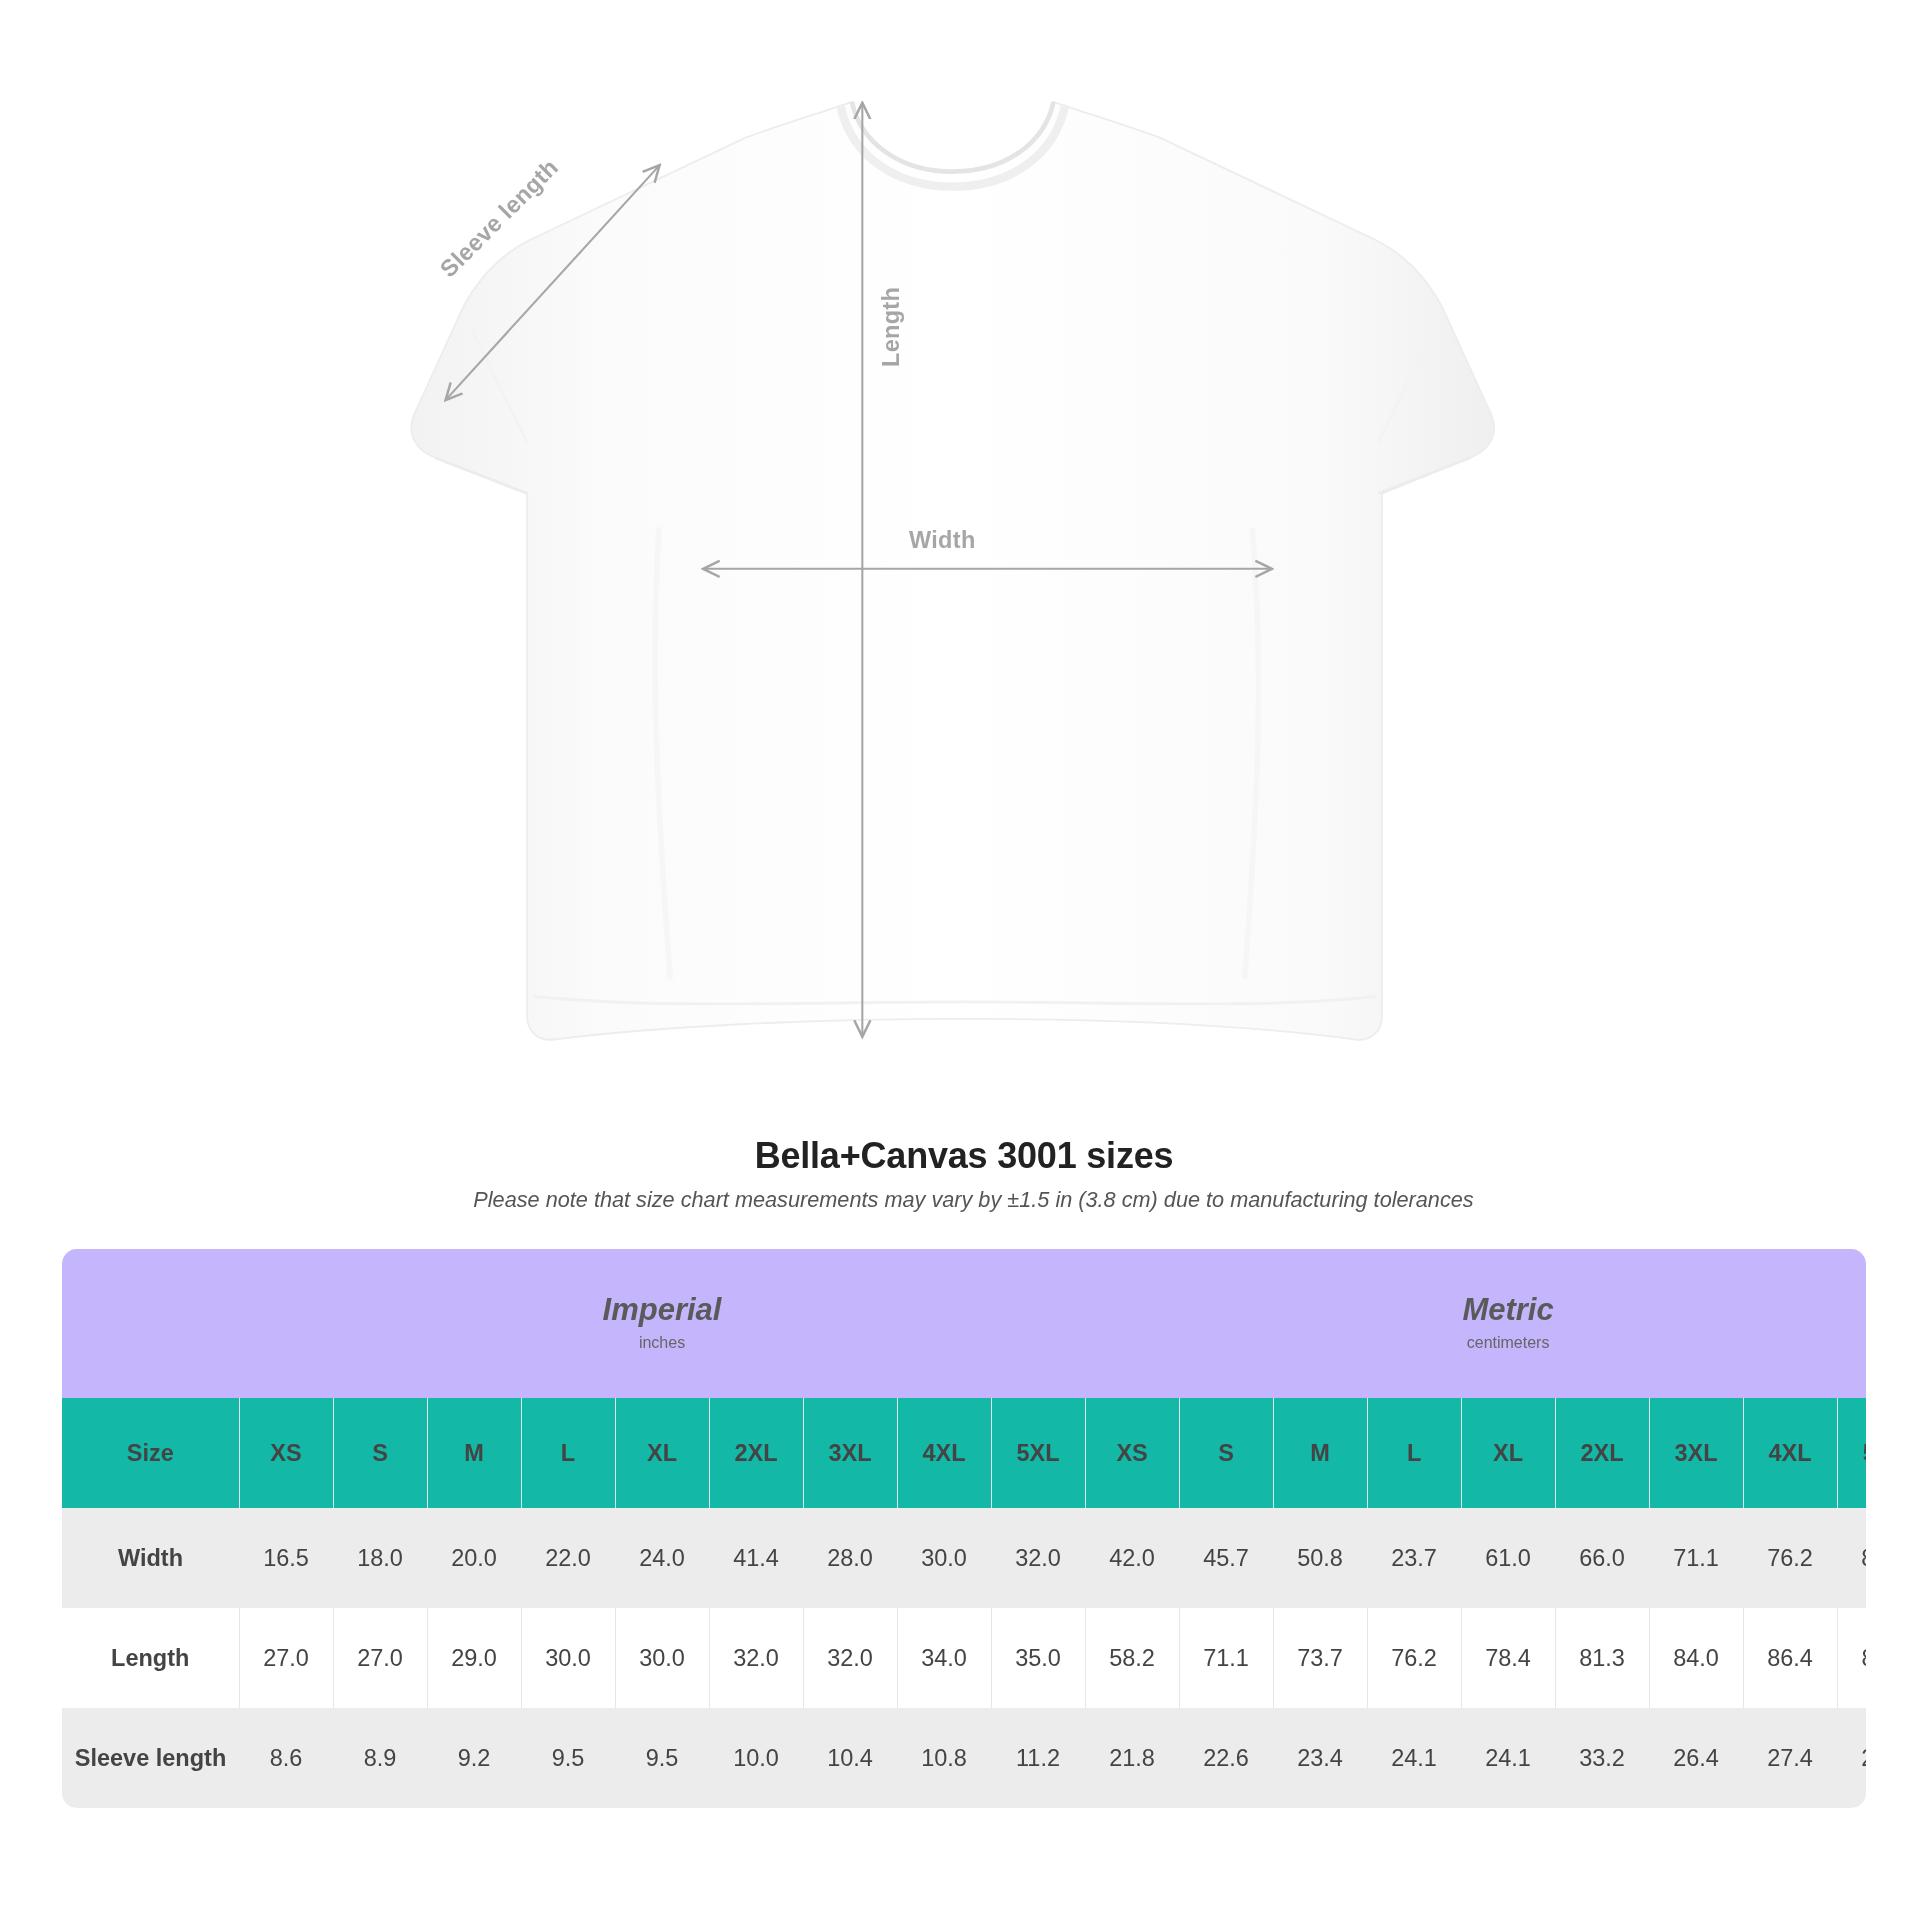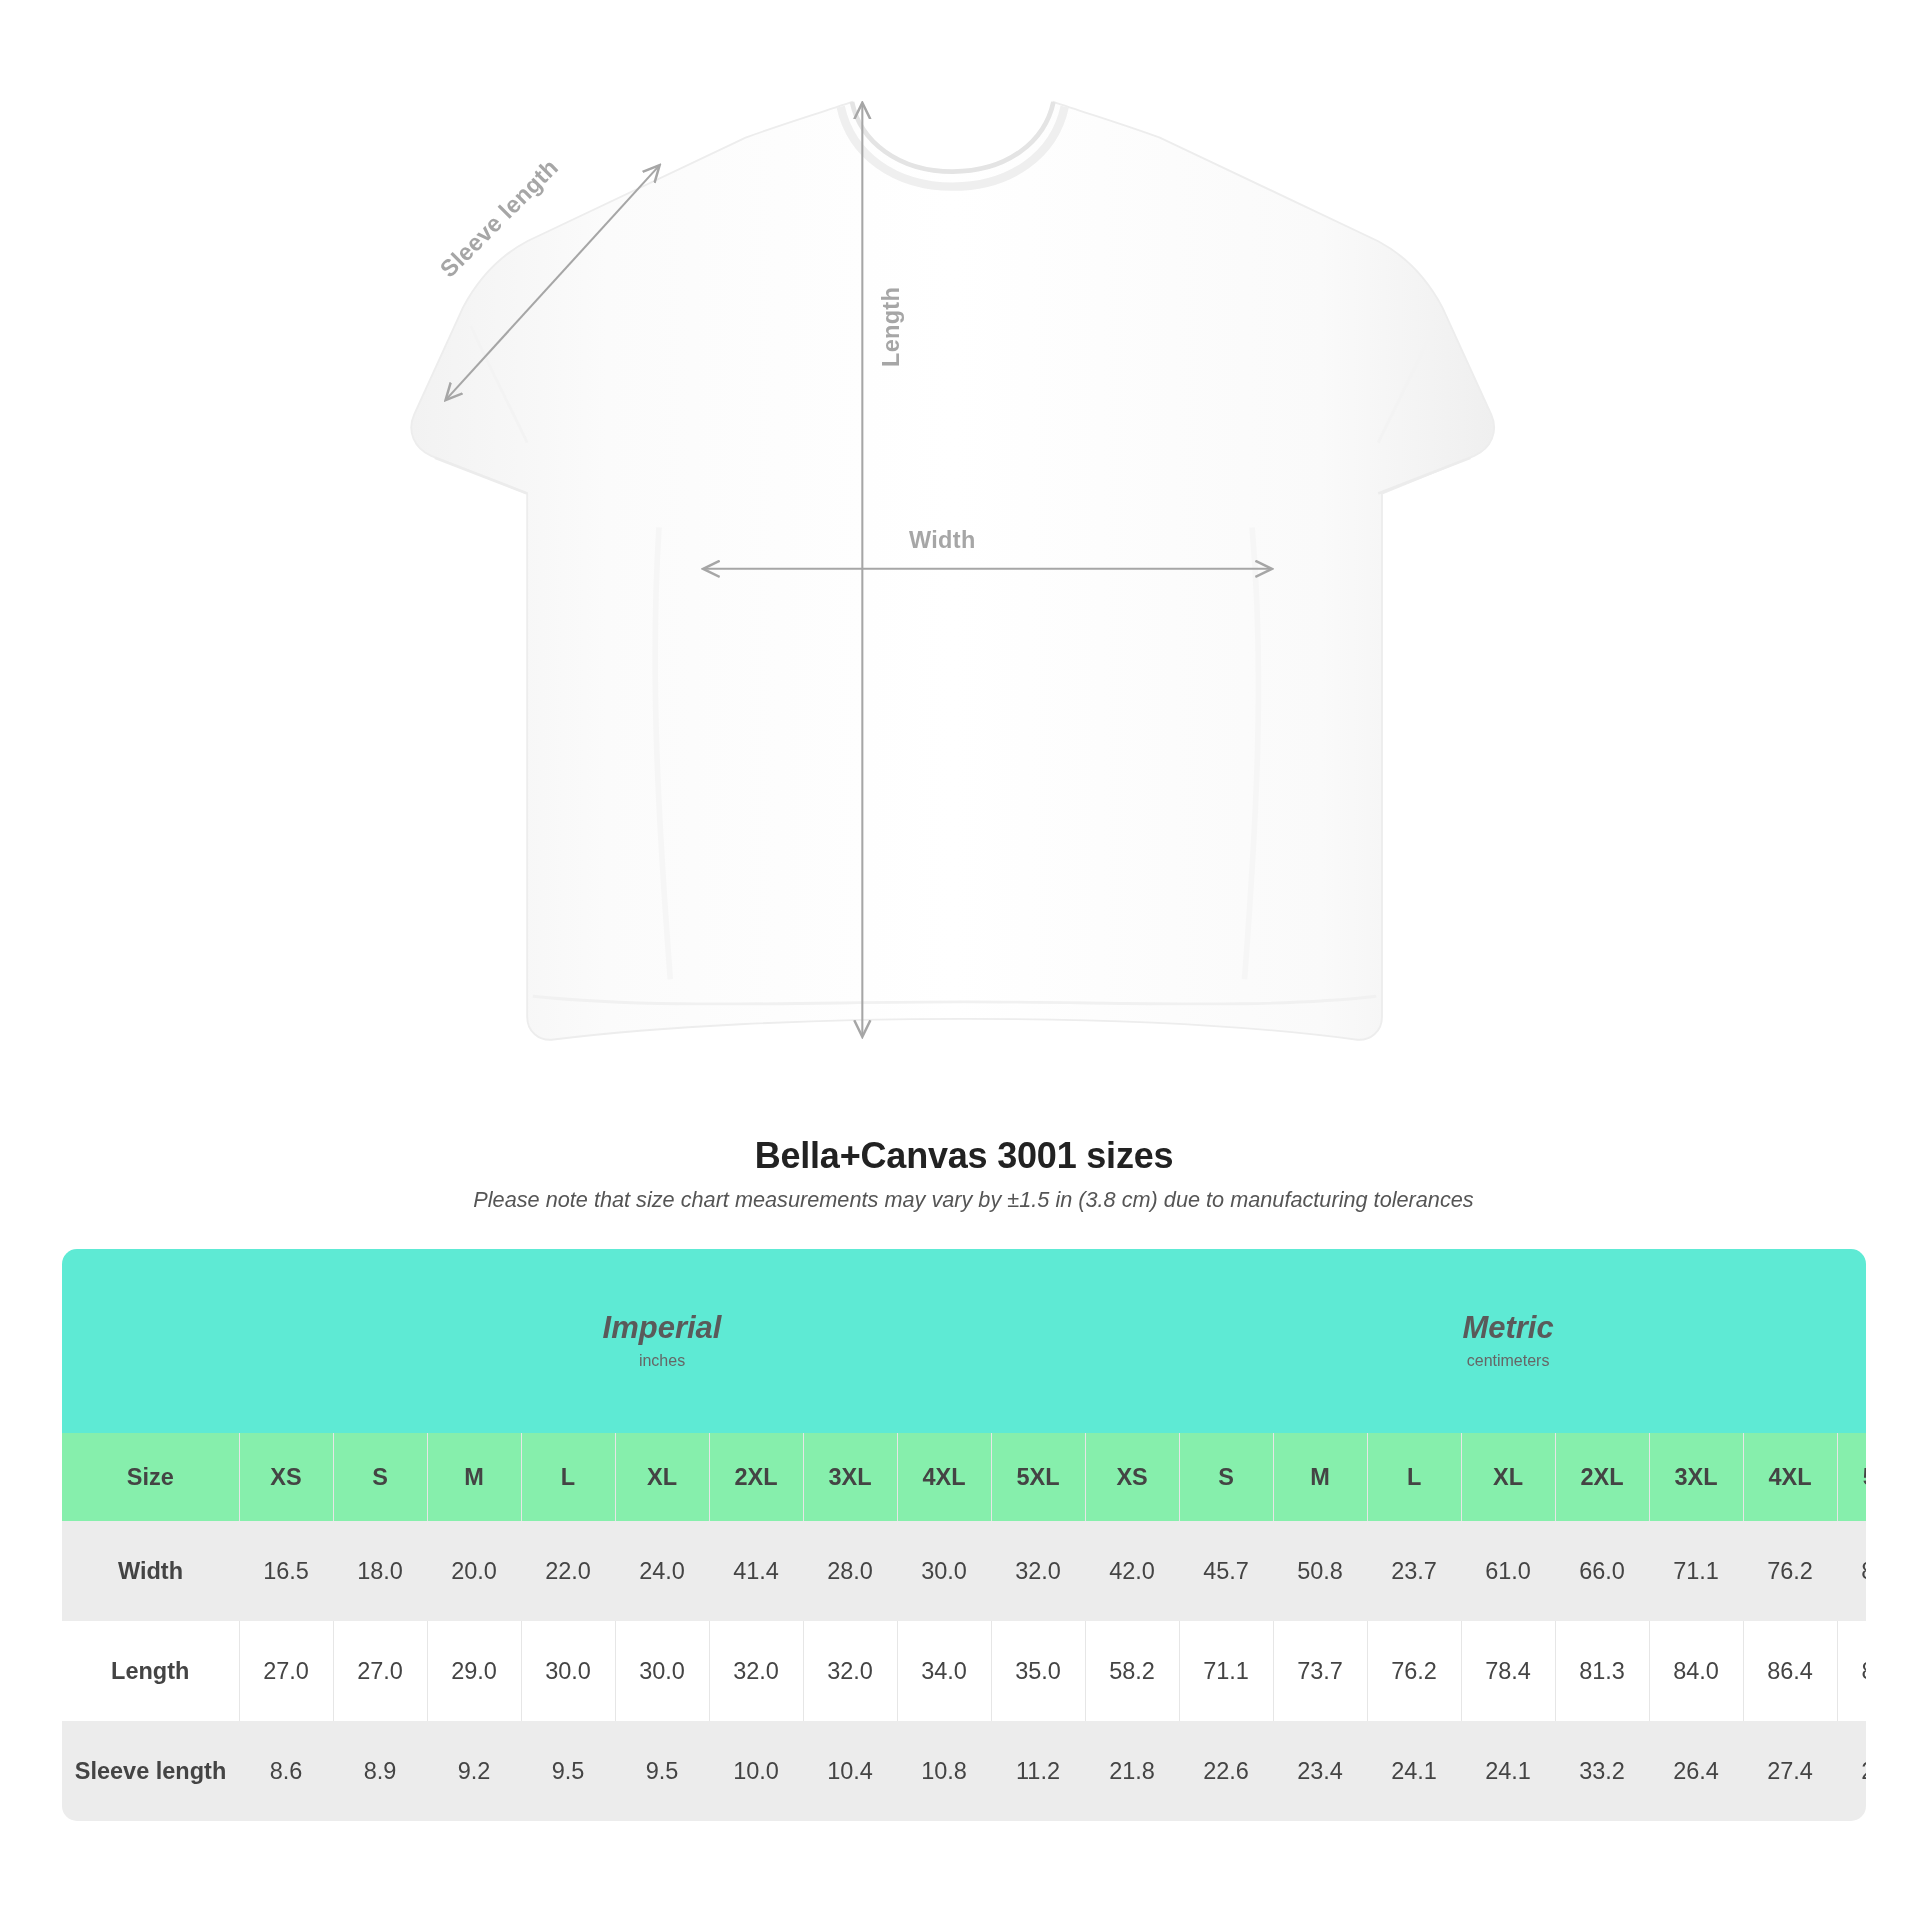--- a/index.html
+++ b/index.html
@@ -91,38 +91,38 @@
   table.size-table td,
   table.size-table th {
     text-align: center;
     vertical-align: middle;
     font-size: 23.5px;
     color: #444444;
     border: none;
     padding: 0;
   }
   .unit-head td {
-    background: #5eead4;
-    height: 184px;
+    background: #c4b5fd;
+    height: 149px;
   }
   .unit-title {
     font-size: 31px;
     font-style: italic;
     font-weight: bold;
     color: #5a5a5a;
     line-height: 1.25;
   }
   .unit-sub {
     font-size: 16px;
     color: #666666;
     line-height: 1.6;
   }
   .size-row td {
-    background: #86efac;
-    height: 88px;
+    background: #14b8a6;
+    height: 110px;
     font-weight: bold;
     color: #4a4a4a;
     font-size: 24.5px;
   }
   .data-row td {
     height: 100px;
     background: #ececec;
   }
   .data-row.alt td {
     background: #ffffff;

